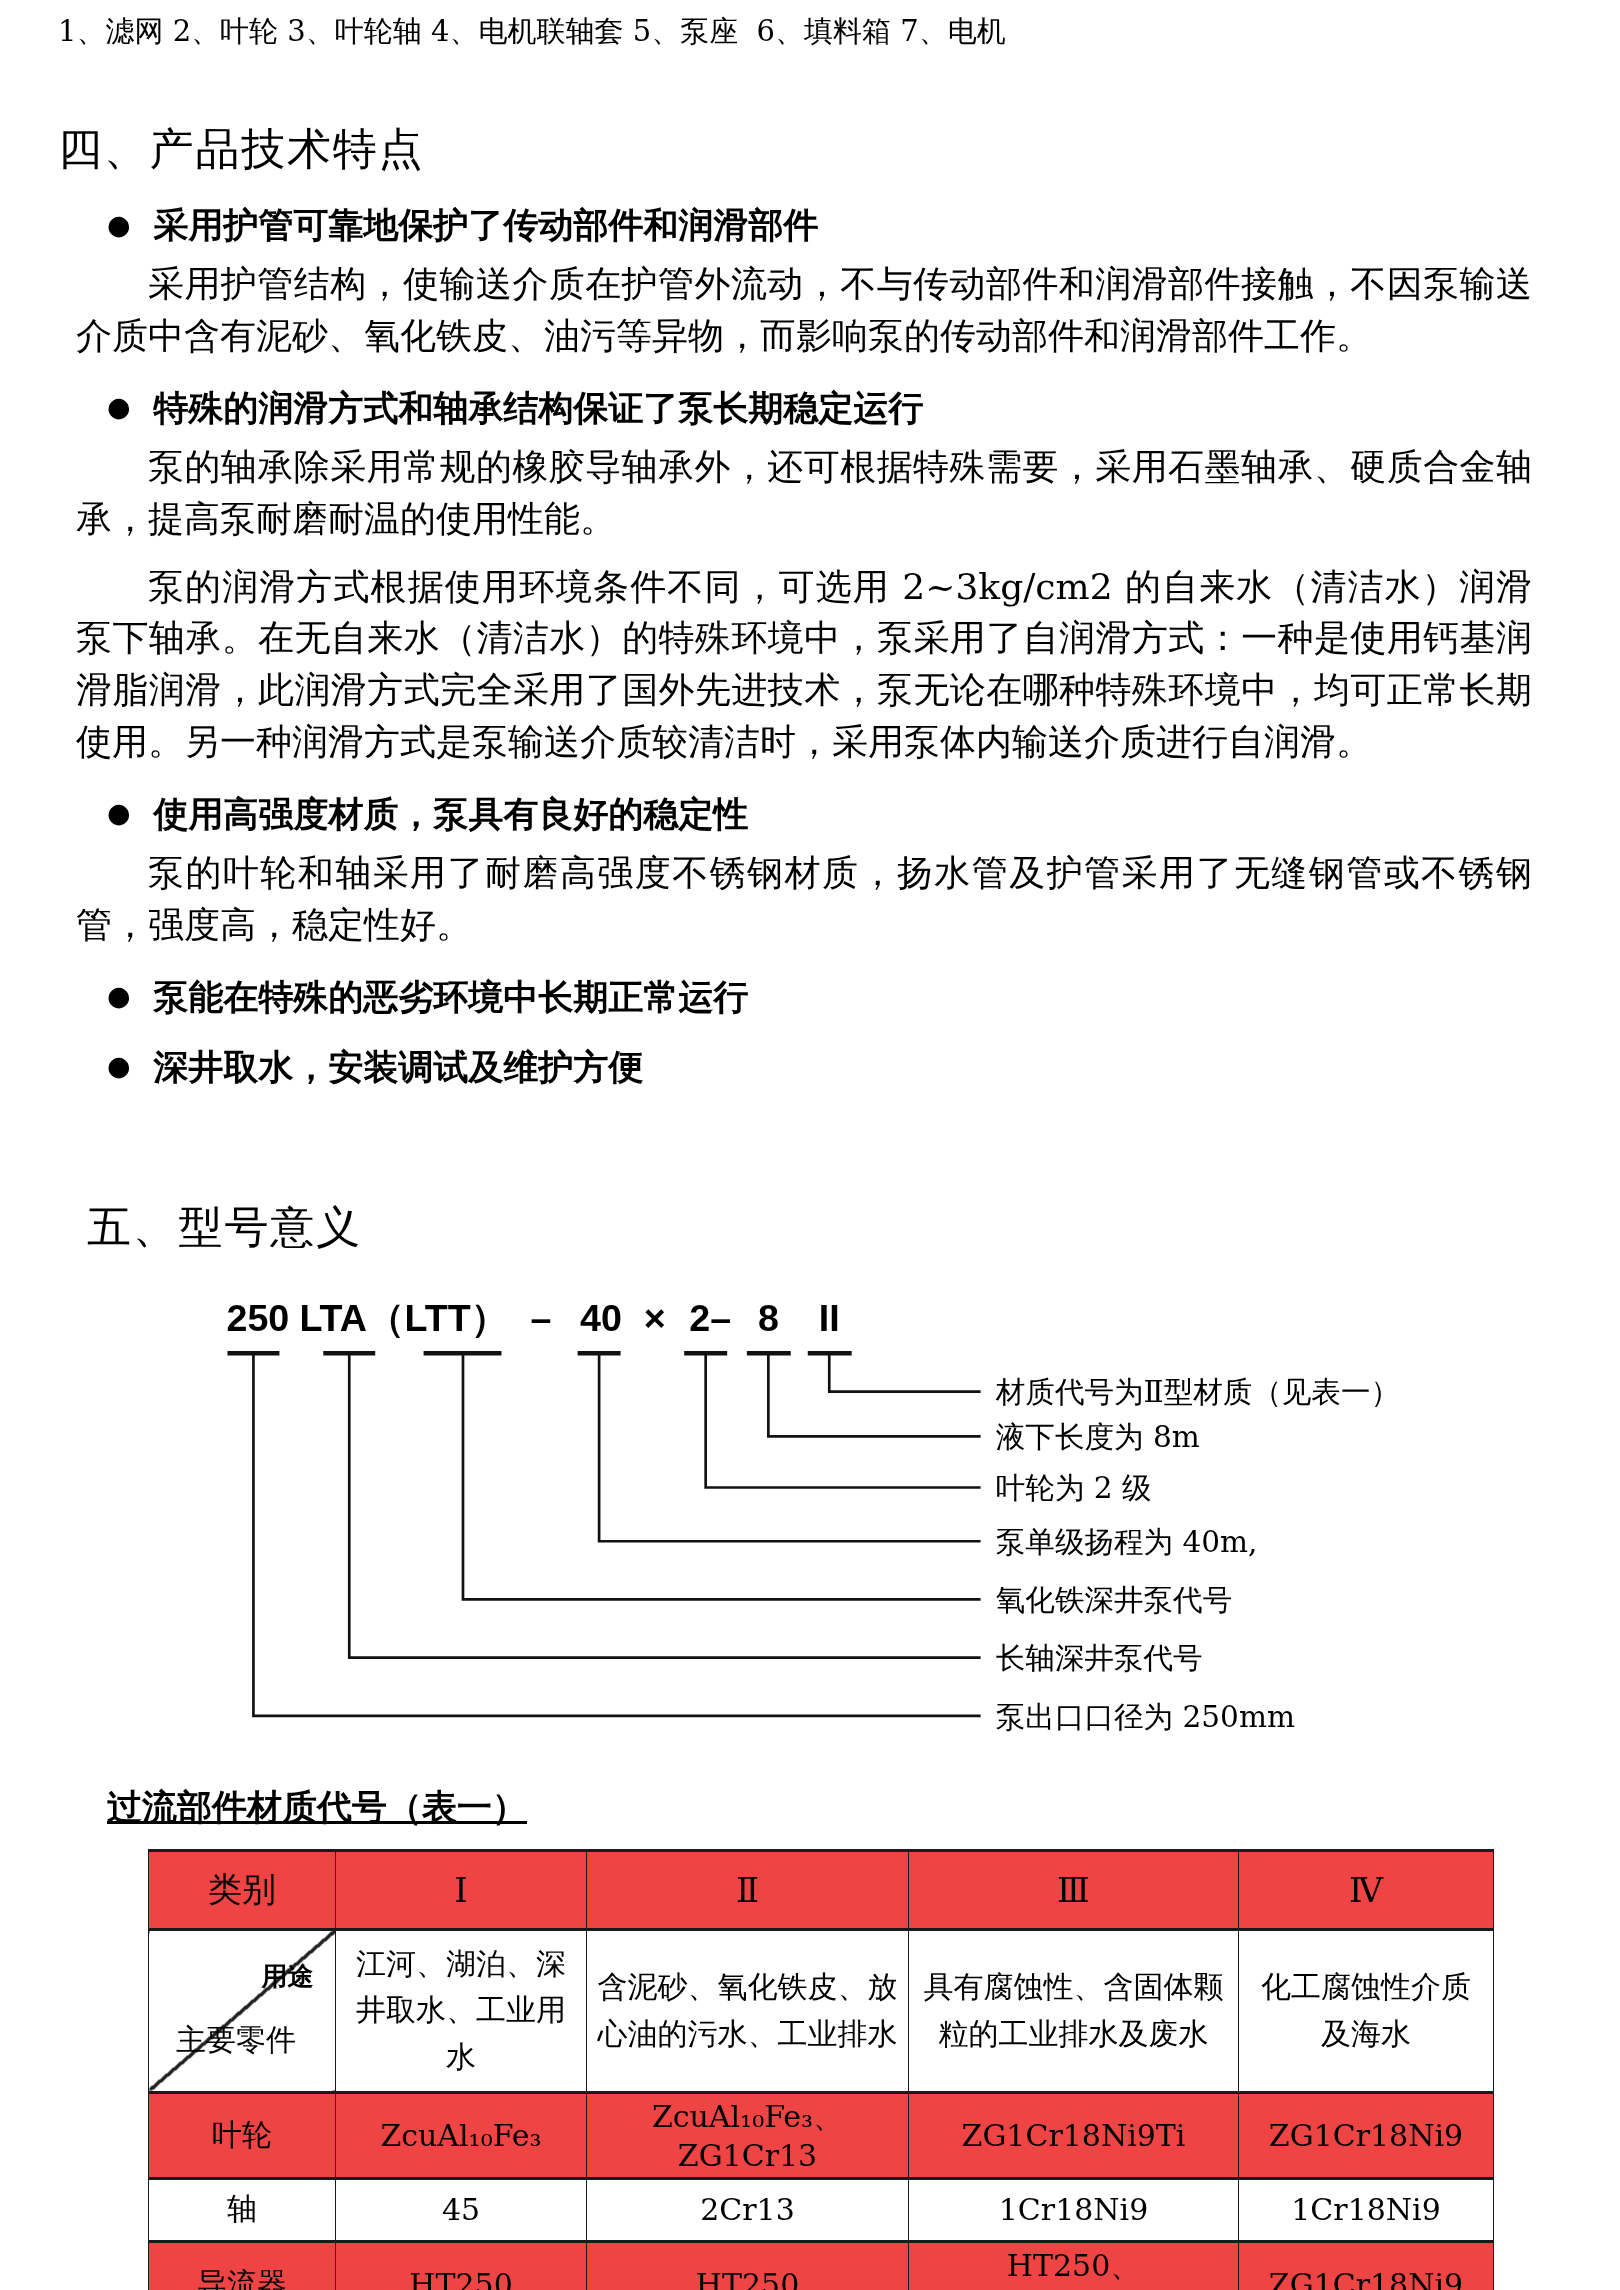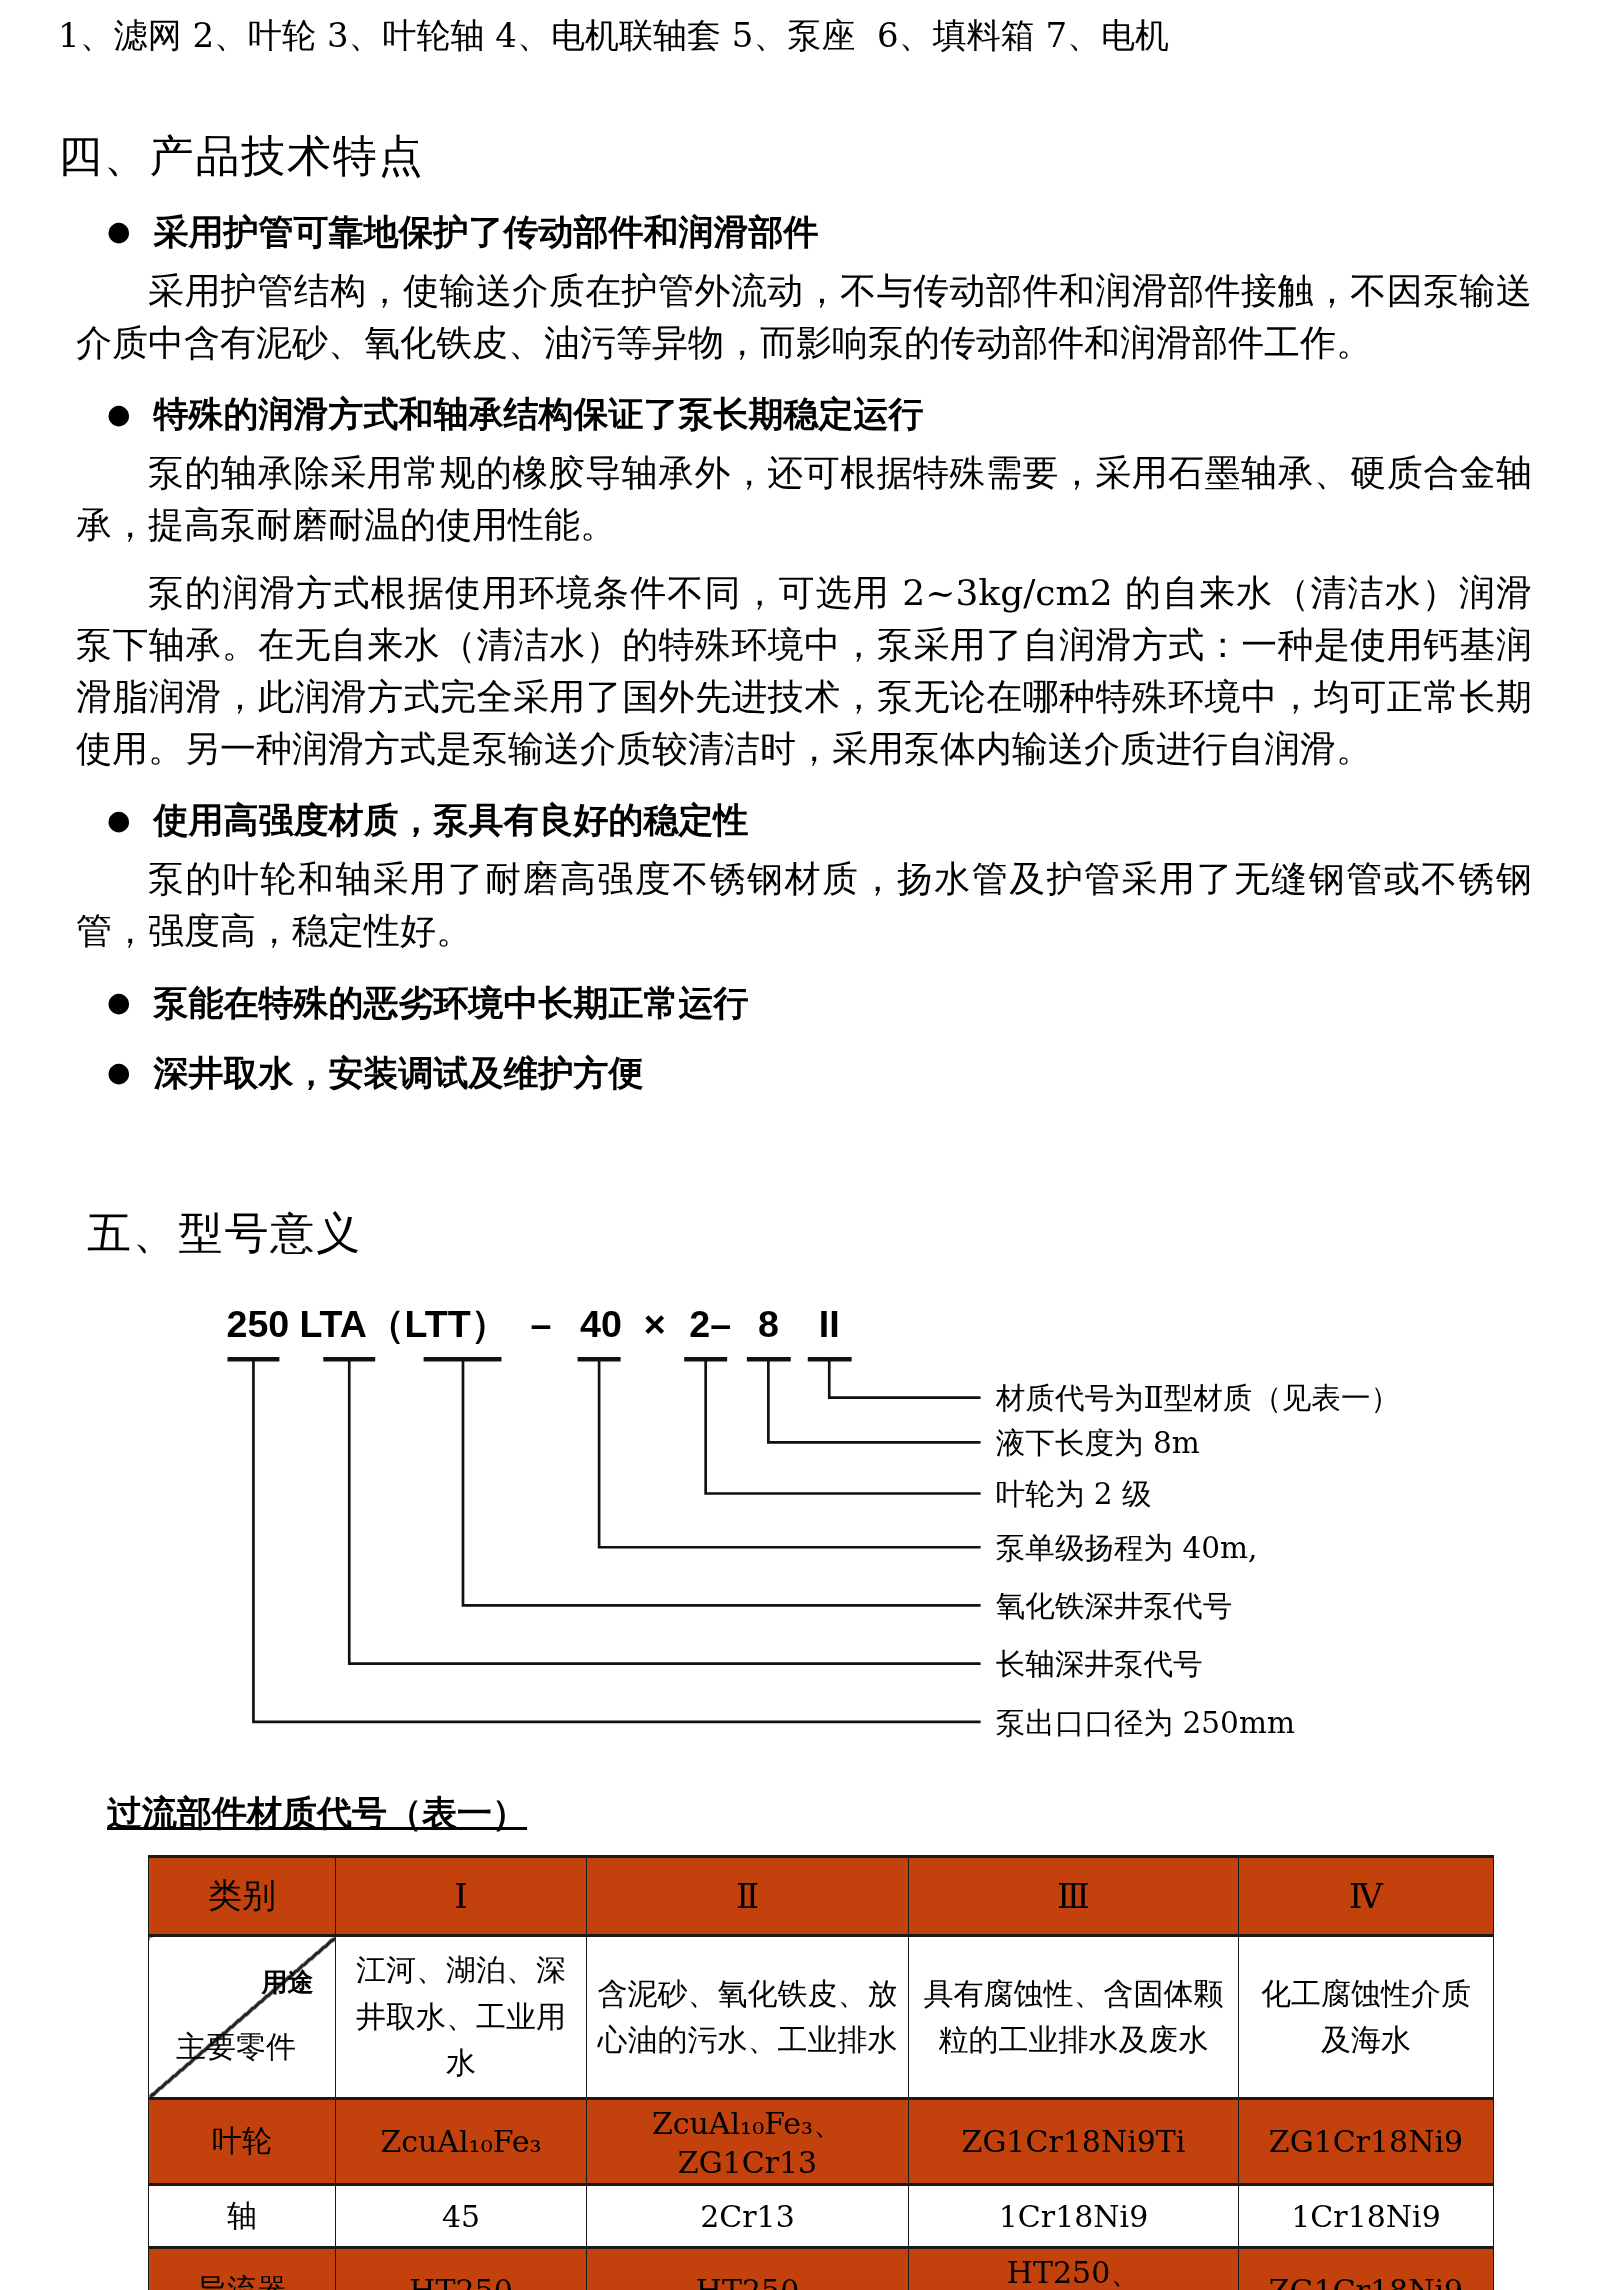--- a/index.html
+++ b/index.html
@@ -8,21 +8,21 @@
     width:1620px;
     min-height:2291px;
     box-sizing:border-box;
     padding:9px 72px 27px 58px;
     background:#ffffff;
     color:#000;
     font-family:"DejaVu Serif","Liberation Serif",serif;
   }
   .parts-line{
     margin:3.6px 0 0 0;
-    font-size:34px;
+    font-size:29px;
     line-height:1.3;
     white-space:pre;
   }
   .h-sec{
     font-size:44px;
     font-weight:400;
     margin:70px 0 16px 0;
     letter-spacing:1.8px;
   }
   .h-five{margin:107px 0 27px 29px;}
@@ -79,21 +79,21 @@
     border-left:1.8px solid #1a1a1a;
     border-right:1.8px solid #1a1a1a;
     border-top:3.6px solid #1a1a1a;
     border-bottom:3.6px solid #1a1a1a;
     text-align:center;
     vertical-align:middle;
     padding:3.6px 9px;
     box-sizing:border-box;
     font-weight:400;
   }
-  .shaded{background:#c2410c;}
+  .shaded{background:#ef4444;}
   tr.hdr th{height:79px;font-size:34px;}
   tr.usage td{height:163px;font-size:30px;line-height:1.55;}
   tr.mrow td{height:63px;}
   td.corner{
     position:relative;
     padding:0;
     background-image:linear-gradient(to bottom right,
       transparent calc(50% - 1.8px), #222 calc(50% - 1.8px),
       #222 calc(50% + 1.8px), transparent calc(50% + 1.8px));
   }

